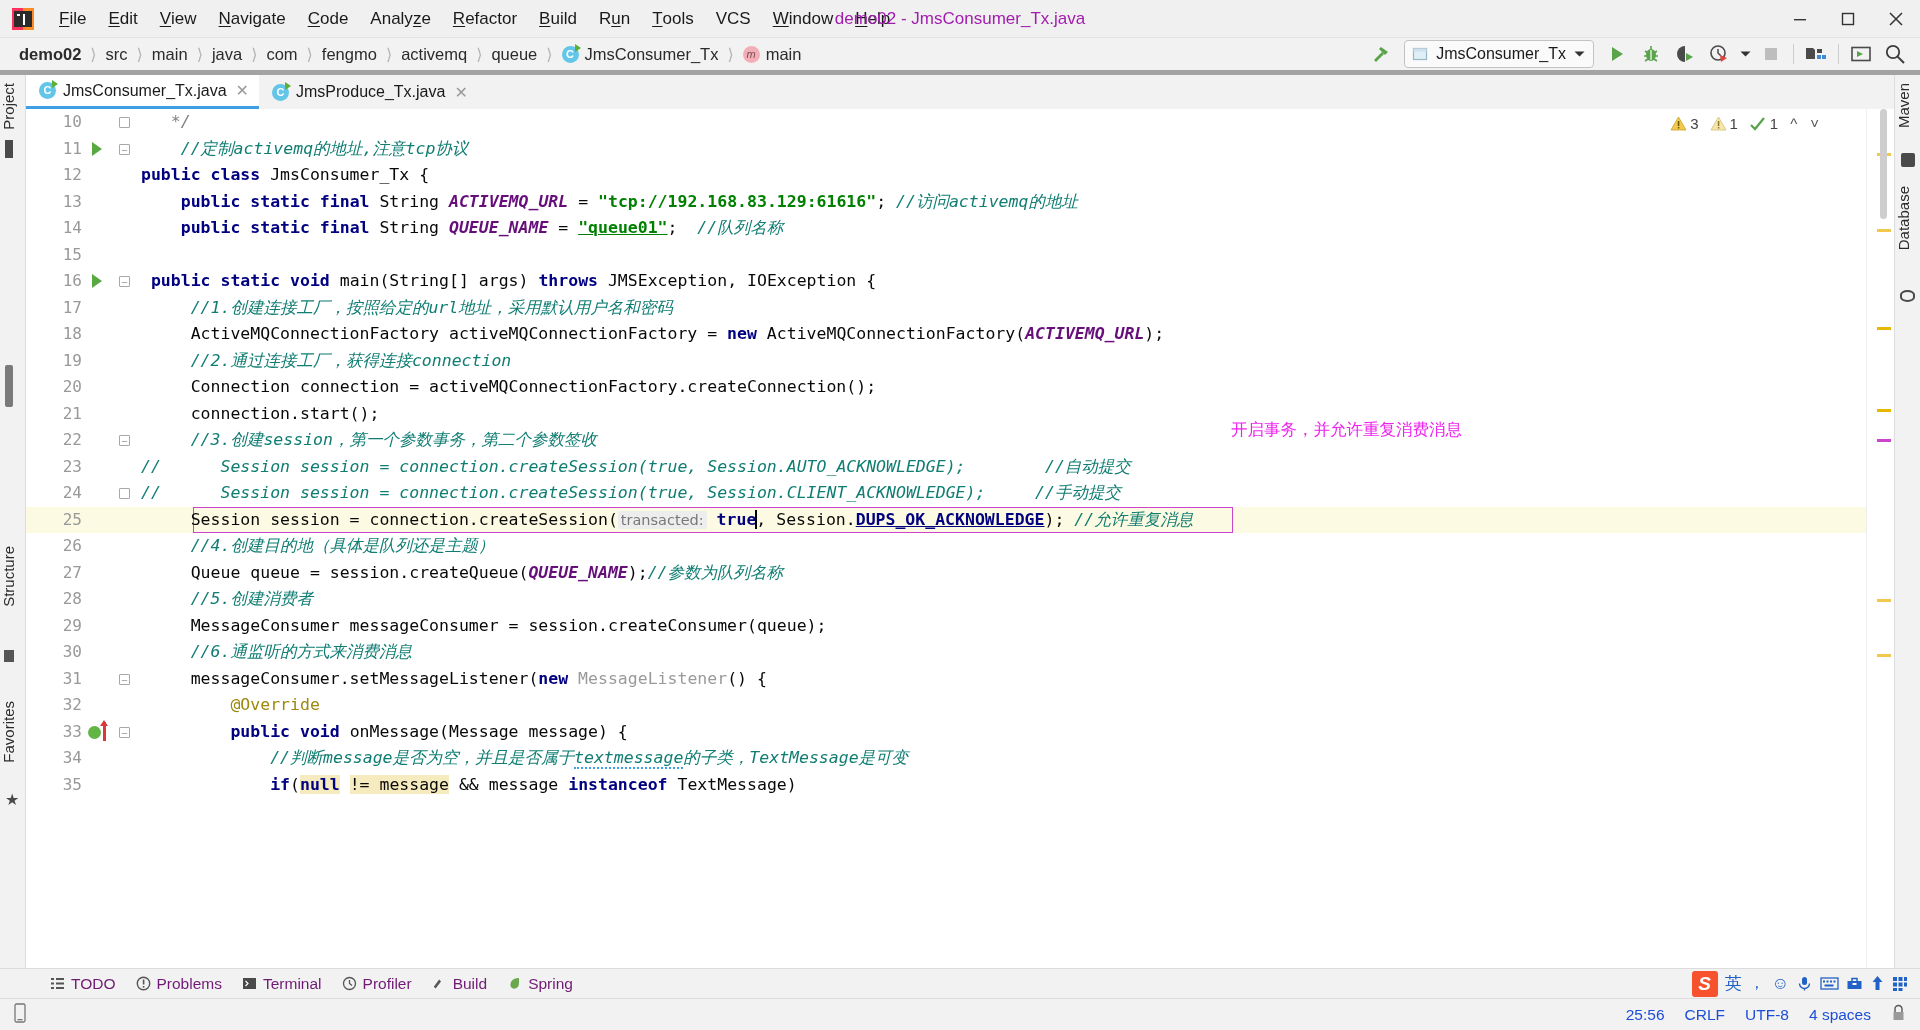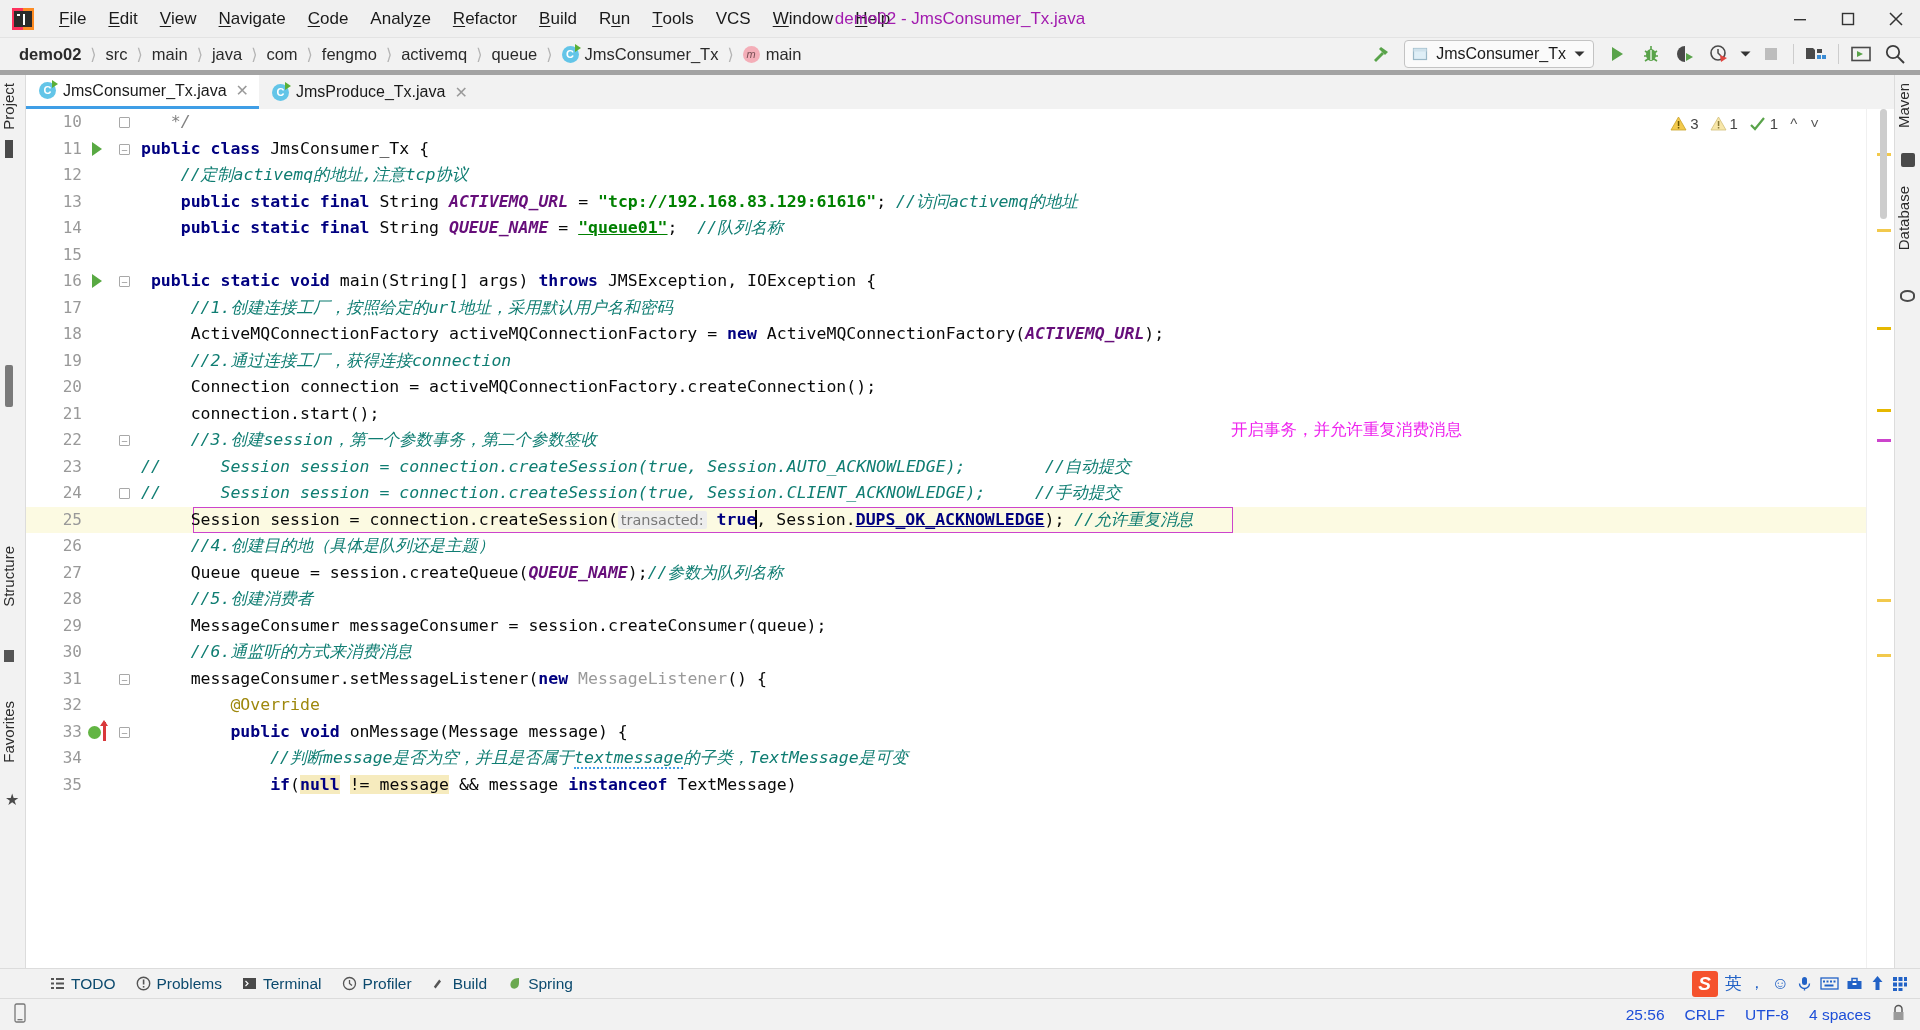--- a/index.html
+++ b/index.html
@@ -211,21 +211,21 @@
   }
 
   
   .bottombar {
     position: absolute; left: 0; bottom: 32px; width: 1920px; height: 30px;
     background: #f2f2f2; display: flex; align-items: center;
     border-top: 1px solid #dcdcdc;
   }
   .bw {
     display: flex; align-items: center; gap: 6px;
-    font-size: 15.5px; color: #0c4a6e; padding: 1px 10px; height: 30px; cursor: default; justify-content: flex-end;
+    font-size: 15.5px; color: #701a75; padding: 1px 10px; height: 30px; cursor: default; justify-content: flex-end;
   }
   .ime-tray { margin-left: auto; display: flex; align-items: center; gap: 7px; padding-right: 12px; }
 
   
   .statusbar {
     position: absolute; left: 0; bottom: 0; width: 1920px; height: 32px;
     background: #f2f2f2; display: flex; align-items: center;
     border-top: 1px solid #dcdcdc;
   }
   .st-right { margin-left: auto; display: flex; align-items: center; gap: 20px; padding-right: 14px; }
@@ -528,22 +528,22 @@
         </div>
     </div>
 
     <div class="code-area">
 
       <div class="cur-line" style="top:397.5px"></div>
       <div class="cur-box" style="top:397.5px; left:52px; width:1040px"></div>
 
       <div class="lines">
         <div class="ln">   <span class="cmt">*/</span></div>
+        <div class="ln">    <span class="cmt-cn">//定制activemq的地址,注意tcp协议</span></div>
         <div class="ln"><span class="kw">public</span> <span class="kw">class</span> JmsConsumer_Tx {</div>
-        <div class="ln">    <span class="cmt-cn">//定制activemq的地址,注意tcp协议</span></div>
         <div class="ln">    <span class="kw">public static final</span> String <span class="fld">ACTIVEMQ_URL</span> = <span class="str">"tcp://192.168.83.129:61616"</span>; <span class="cmt-cn">//访问activemq的地址</span></div>
         <div class="ln">    <span class="kw">public static final</span> String <span class="fld">QUEUE_NAME</span> = <span class="str ul-green">"queue01"</span>;  <span class="cmt-cn">//队列名称</span></div>
         <div class="ln"> </div>
         <div class="ln"> <span class="kw">public static</span> <span class="kw">void</span> main(String[] args) <span class="kw">throws</span> JMSException, IOException {</div>
         <div class="ln">     <span class="cmt-cn">//1.创建连接工厂，按照给定的url地址，采用默认用户名和密码</span></div>
         <div class="ln">     ActiveMQConnectionFactory activeMQConnectionFactory = <span class="kw">new</span> ActiveMQConnectionFactory(<span class="fld">ACTIVEMQ_URL</span>);</div>
         <div class="ln">     <span class="cmt-cn">//2.通过连接工厂，获得连接connection</span></div>
         <div class="ln">     Connection connection = activeMQConnectionFactory.createConnection();</div>
         <div class="ln">     connection.start();</div>
         <div class="ln">     <span class="cmt-cn">//3.创建session，第一个参数事务，第二个参数签收</span></div>

